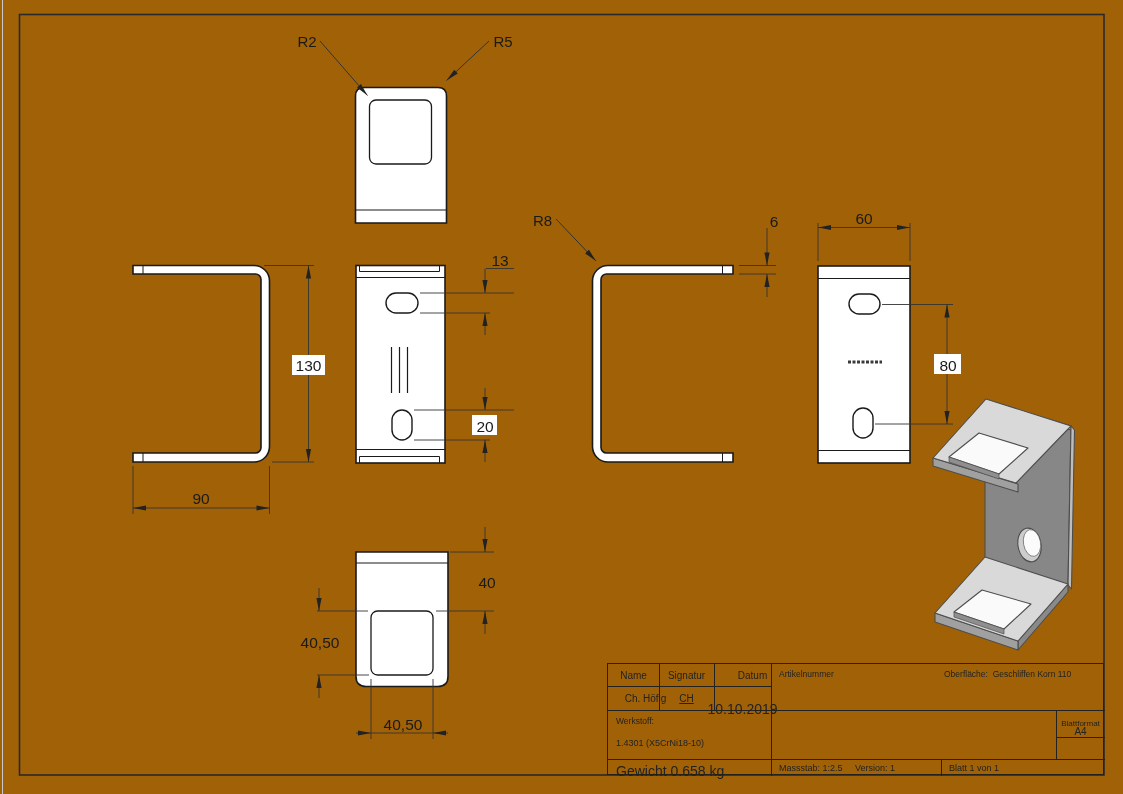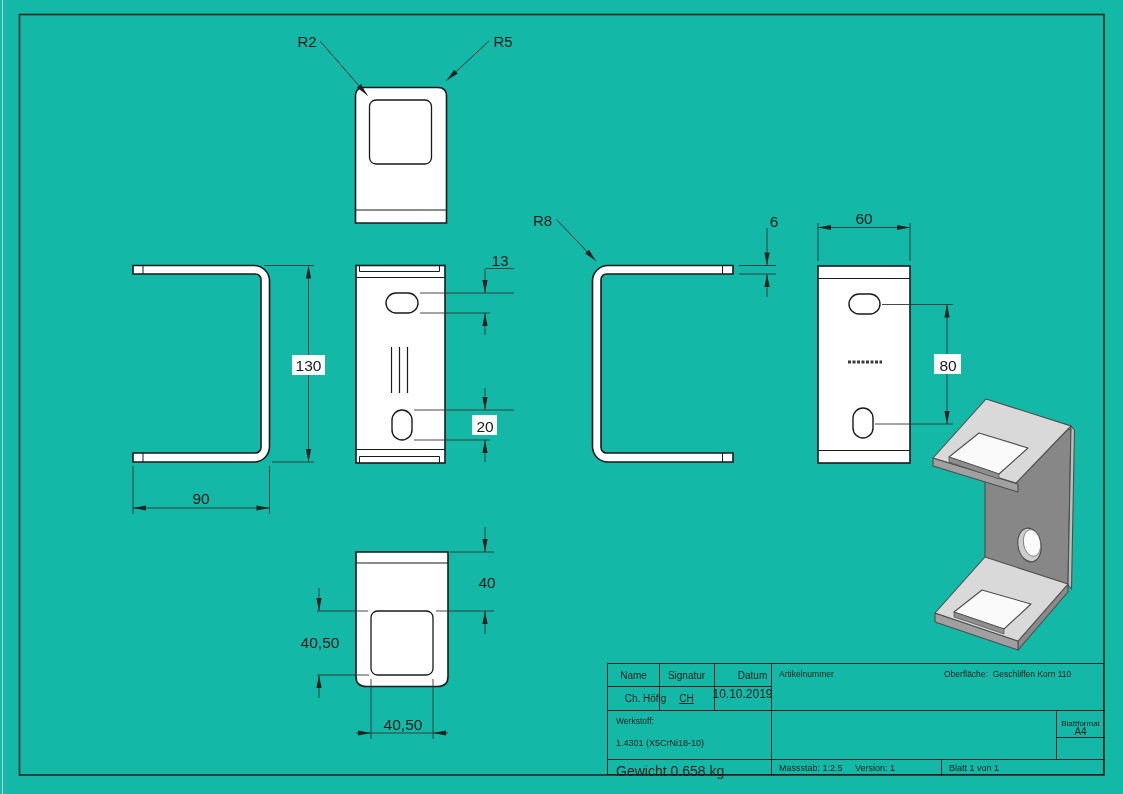--- a/index.html
+++ b/index.html
@@ -1,16 +1,16 @@
 <!DOCTYPE html>
 <html><head>
 <meta charset="utf-8">
 <style>
   html,body{margin:0;padding:0;background:#ffffff;}
-  #sheet{position:relative;width:1123px;height:794px;background:#14b8a6;overflow:hidden;
+  #sheet{position:relative;width:1123px;height:794px;background:#a16207;overflow:hidden;
          font-family:"Liberation Sans",sans-serif;}
   svg text{font-family:"Liberation Sans",sans-serif;fill:#1a1a1a;}
   .dimtxt{font-size:15.5px;}
   .calltxt{font-size:15px;}
   
   .tb{position:absolute;left:607px;top:663px;width:497px;height:112px;
       box-sizing:border-box;color:#222;}
   .tb .vl{position:absolute;width:0;border-left:1.2px solid #222;}
   .tb .hl{position:absolute;height:0;border-top:1.2px solid #222;}
   .tb .cell{position:absolute;display:flex;align-items:center;justify-content:center;
@@ -209,21 +209,21 @@
   <div class="hl" style="top:22px;left:0;width:163px;"></div>
   <div class="hl" style="top:46px;left:0;width:497px;"></div>
   <div class="hl" style="top:73px;left:448px;width:49px;"></div>
   <div class="hl" style="top:95px;left:0;width:497px;"></div>
 
   <div class="cell" style="left:0;top:0;width:51px;height:22px;">Name</div>
   <div class="cell" style="left:51px;top:0;width:55px;height:22px;">Signatur</div>
   <div class="cell" style="left:116px;top:0;width:57px;height:22px;">Datum</div>
   <div class="cell" style="left:12px;top:22px;width:51px;height:24px;">Ch. Höfig</div>
   <div class="cell" style="left:51px;top:22px;width:55px;height:24px;text-decoration:underline;">CH</div>
-  <div class="cell" style="left:106px;top:18px;width:57px;height:24px;font-size:12px;">10.10.2019</div>
+  <div class="cell" style="left:106px;top:33px;width:57px;height:24px;font-size:14px;">10.10.2019</div>
 
   <div class="lcell" style="left:171px;top:5px;">Artikelnummer</div>
   <div class="lcell" style="left:336px;top:5px;">
     <span>Oberfläche:</span>&nbsp;
     <span>Geschliffen Korn 110</span>
   </div>
 
   <div class="lcell" style="left:8px;top:52px;">Werkstoff:</div>
   <div class="lcell" style="left:8px;top:74px;font-size:9px;">1.4301 (X5CrNi18-10)</div>
 

